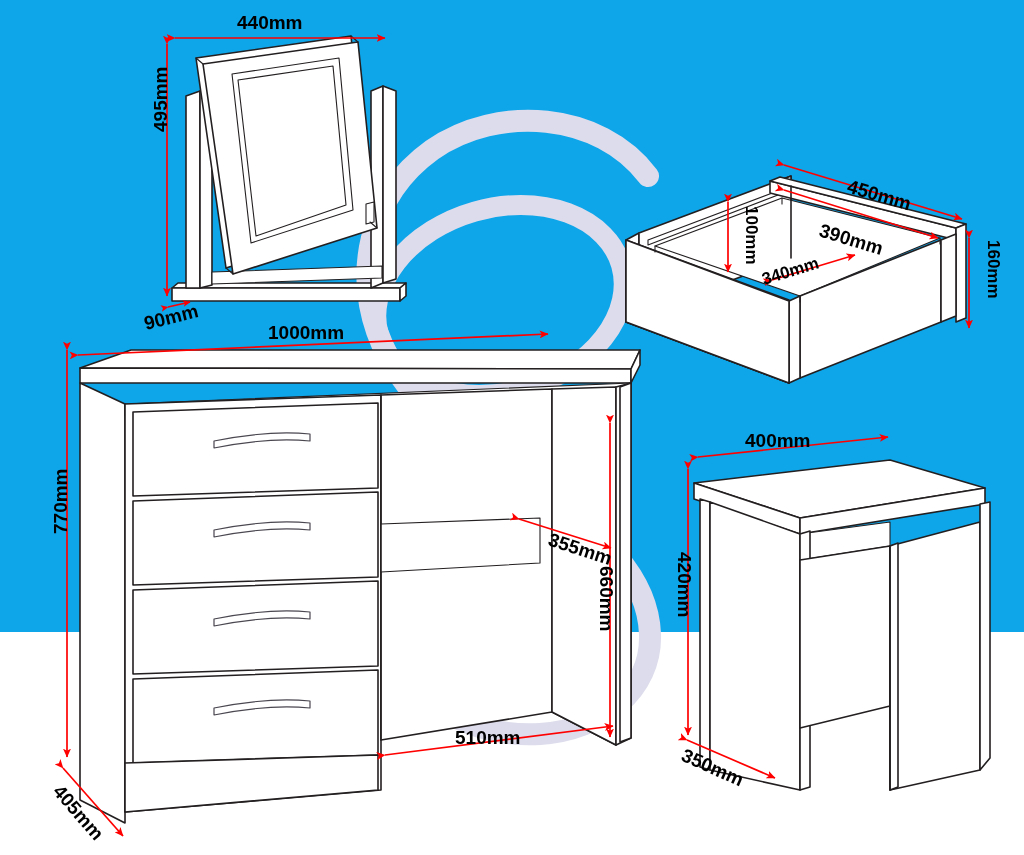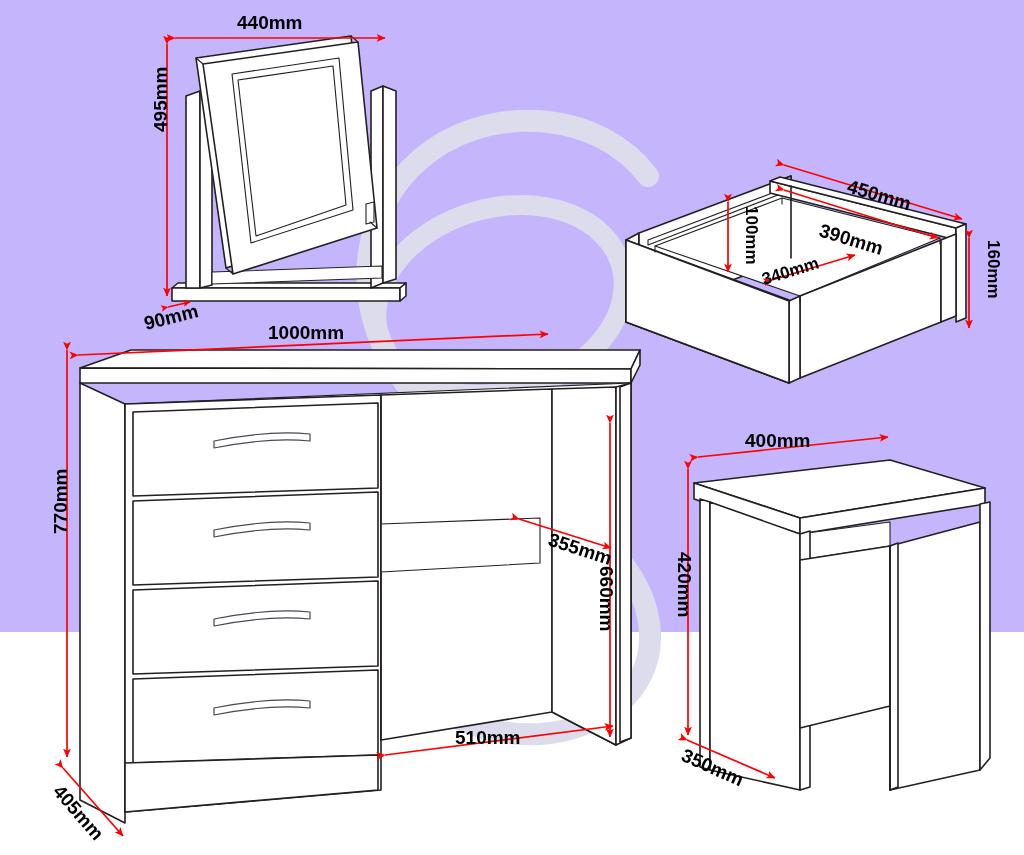--- a/index.html
+++ b/index.html
@@ -1,17 +1,17 @@
 <!DOCTYPE html>
 <html><head>
 <meta charset="utf-8">
 <style>
   html,body{margin:0;padding:0;background:#ffffff;}
   body{width:1024px;height:855px;overflow:hidden;font-family:"Liberation Sans",sans-serif;}
-  #stage{position:relative;width:1024px;height:632px;background:#c4b5fd;}
+  #stage{position:relative;width:1024px;height:632px;background:#0ea5e9;}
   svg{display:block;}
   .ln{fill:none;stroke:#231f20;stroke-width:1.6;stroke-linejoin:round;stroke-linecap:round;}
   .ln-t{fill:none;stroke:#231f20;stroke-width:1.1;stroke-linejoin:round;stroke-linecap:round;}
   .ln-h{fill:none;stroke:#4a4750;stroke-width:1.2;stroke-linejoin:round;stroke-linecap:round;}
   .face{fill:#ffffff;stroke:#231f20;stroke-width:1.6;stroke-linejoin:round;}
   .face-t{fill:#ffffff;stroke:#231f20;stroke-width:1.1;stroke-linejoin:round;}
   .dim{fill:none;stroke:#ff0000;stroke-width:1.7;stroke-linecap:butt;}
   .dimhead{fill:#ff0000;stroke:none;}
   .dlabel{font-family:"Liberation Sans",sans-serif;font-size:19px;font-weight:700;fill:#000000;}
   .dlabel-s{font-family:"Liberation Sans",sans-serif;font-size:17px;font-weight:700;fill:#000000;}

